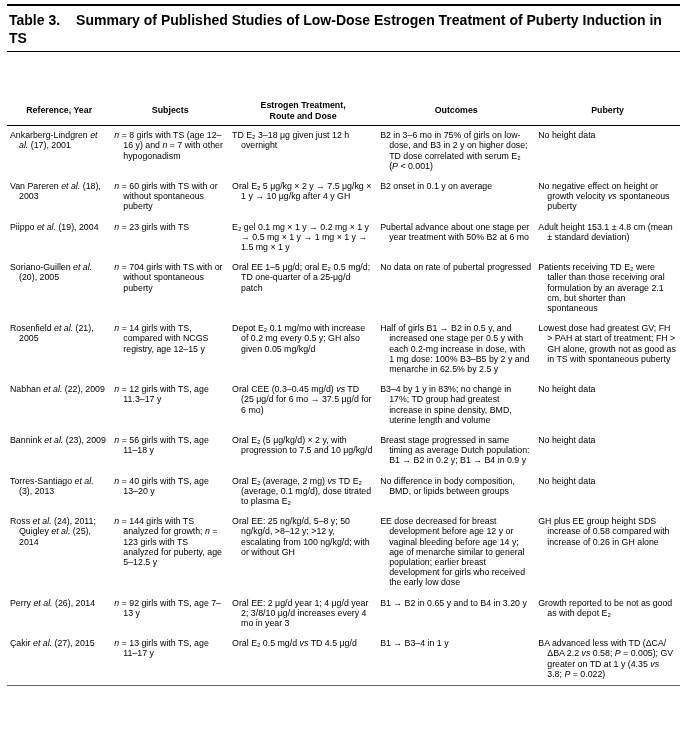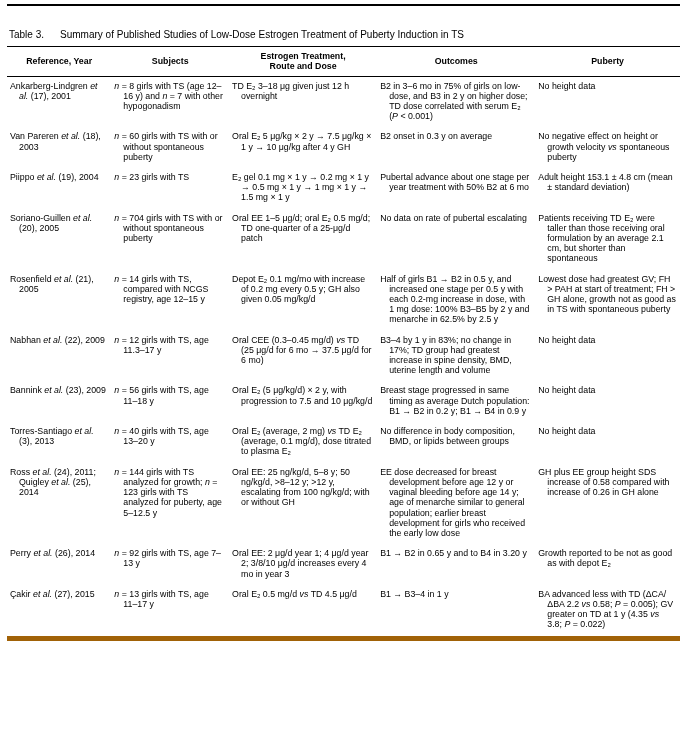--- a/index.html
+++ b/index.html
@@ -4,27 +4,28 @@
 <style>
   html,body{margin:0;padding:0;background:#ffffff;}
   .page{
     width:687px;height:732px;box-sizing:border-box;
     padding:4px 7px 0 7px;background:#ffffff;color:#000;
     font-family:"Liberation Sans",sans-serif;overflow:hidden;
   }
   .title-row{
     border-top:2px solid #000;
     border-bottom:1px solid #000;
-    padding:23px 2px 4px 2px;
-    font-size:10px;font-weight:normal;line-height:1.25;
+    padding:6px 2px 4px 2px;
+    font-size:14px;font-weight:bold;line-height:1.25;
   }
   .t-label{margin-right:16px;}
   table.data-table{
     width:100%;border-collapse:collapse;table-layout:fixed;
-    border-bottom:5px solid #a16207;
+    border-bottom:1px solid #a16207;
+    margin-top:44px;
   }
   thead th{
     font-size:8.8px;font-weight:bold;text-align:center;vertical-align:middle;
     border-bottom:1px solid #000;padding:4px 2px;white-space:pre-line;line-height:1.2;
   }
   tbody td{
     font-size:8.8px;vertical-align:top;
     padding:4px 4px 6px 3px;line-height:1.16;
   }
   .cell{padding-left:9px;text-indent:-9px;word-wrap:break-word;}
@@ -81,21 +82,21 @@
           <td>
             <div class="cell">Van Pareren <i>et al.</i> (18), 2003</div>
           </td>
           <td>
             <div class="cell"><i>n</i> = 60 girls with TS with or without spontaneous puberty</div>
           </td>
           <td>
             <div class="cell">Oral E₂ 5 μg/kg × 2 y → 7.5 μg/kg × 1 y → 10 μg/kg after 4 y GH</div>
           </td>
           <td>
-            <div class="cell">B2 onset in 0.3 y on average</div>
+            <div class="cell">B2 onset in 0.1 y on average</div>
           </td>
           <td>
             <div class="cell">No negative effect on height or growth velocity <i>vs</i> spontaneous puberty</div>
           </td>
         </tr>
         <tr>
           <td>
             <div class="cell">Piippo <i>et al.</i> (19), 2004</div>
           </td>
           <td>
@@ -115,21 +116,21 @@
           <td>
             <div class="cell">Soriano-Guillen <i>et al.</i> (20), 2005</div>
           </td>
           <td>
             <div class="cell"><i>n</i> = 704 girls with TS with or without spontaneous puberty</div>
           </td>
           <td>
             <div class="cell">Oral EE 1–5 μg/d; oral E₂ 0.5 mg/d; TD one-quarter of a 25-μg/d patch</div>
           </td>
           <td>
-            <div class="cell">No data on rate of pubertal escalating</div>
+            <div class="cell">No data on rate of pubertal progressed</div>
           </td>
           <td>
             <div class="cell">Patients receiving TD E₂ were taller than those receiving oral formulation by an average 2.1 cm, but shorter than spontaneous</div>
           </td>
         </tr>
         <tr>
           <td>
             <div class="cell">Rosenfield <i>et al.</i> (21), 2005</div>
           </td>
           <td>

